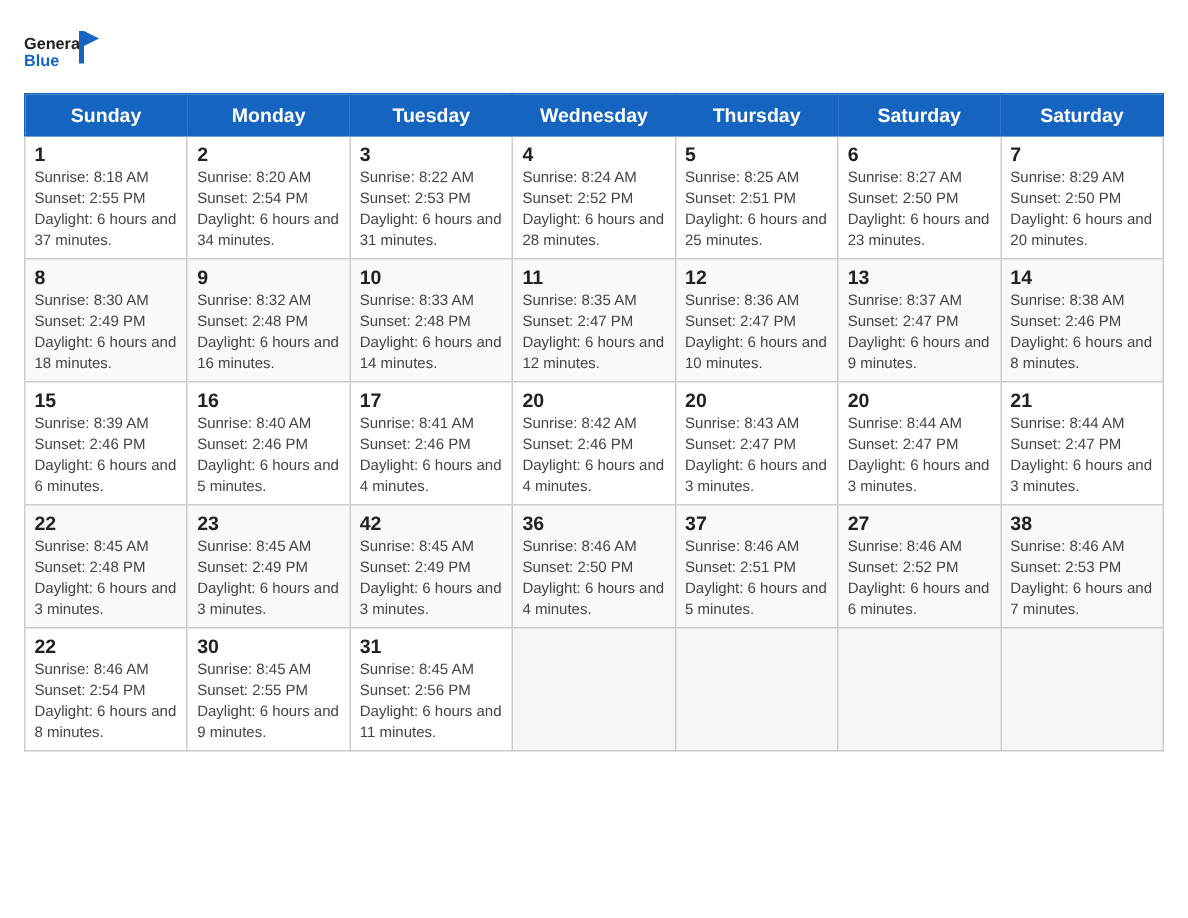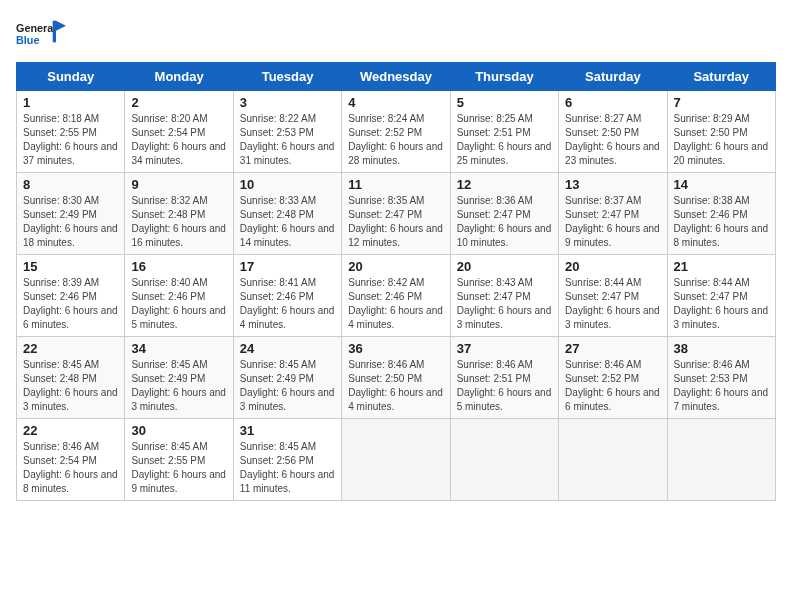--- a/index.html
+++ b/index.html
@@ -197,25 +197,25 @@
         <span class="day-num">21</span>
         <span class="day-info">Sunrise: 8:44 AM<br>Sunset: 2:47 PM<br>Daylight: 6 hours and 3 minutes.</span>
       </td>
       </tr>
       <tr>
         <td>
         <span class="day-num">22</span>
         <span class="day-info">Sunrise: 8:45 AM<br>Sunset: 2:48 PM<br>Daylight: 6 hours and 3 minutes.</span>
       </td>
         <td>
-        <span class="day-num">34</span>
+        <span class="day-num">23</span>
         <span class="day-info">Sunrise: 8:45 AM<br>Sunset: 2:49 PM<br>Daylight: 6 hours and 3 minutes.</span>
       </td>
         <td>
-        <span class="day-num">24</span>
+        <span class="day-num">42</span>
         <span class="day-info">Sunrise: 8:45 AM<br>Sunset: 2:49 PM<br>Daylight: 6 hours and 3 minutes.</span>
       </td>
         <td>
         <span class="day-num">36</span>
         <span class="day-info">Sunrise: 8:46 AM<br>Sunset: 2:50 PM<br>Daylight: 6 hours and 4 minutes.</span>
       </td>
         <td>
         <span class="day-num">37</span>
         <span class="day-info">Sunrise: 8:46 AM<br>Sunset: 2:51 PM<br>Daylight: 6 hours and 5 minutes.</span>
       </td>

